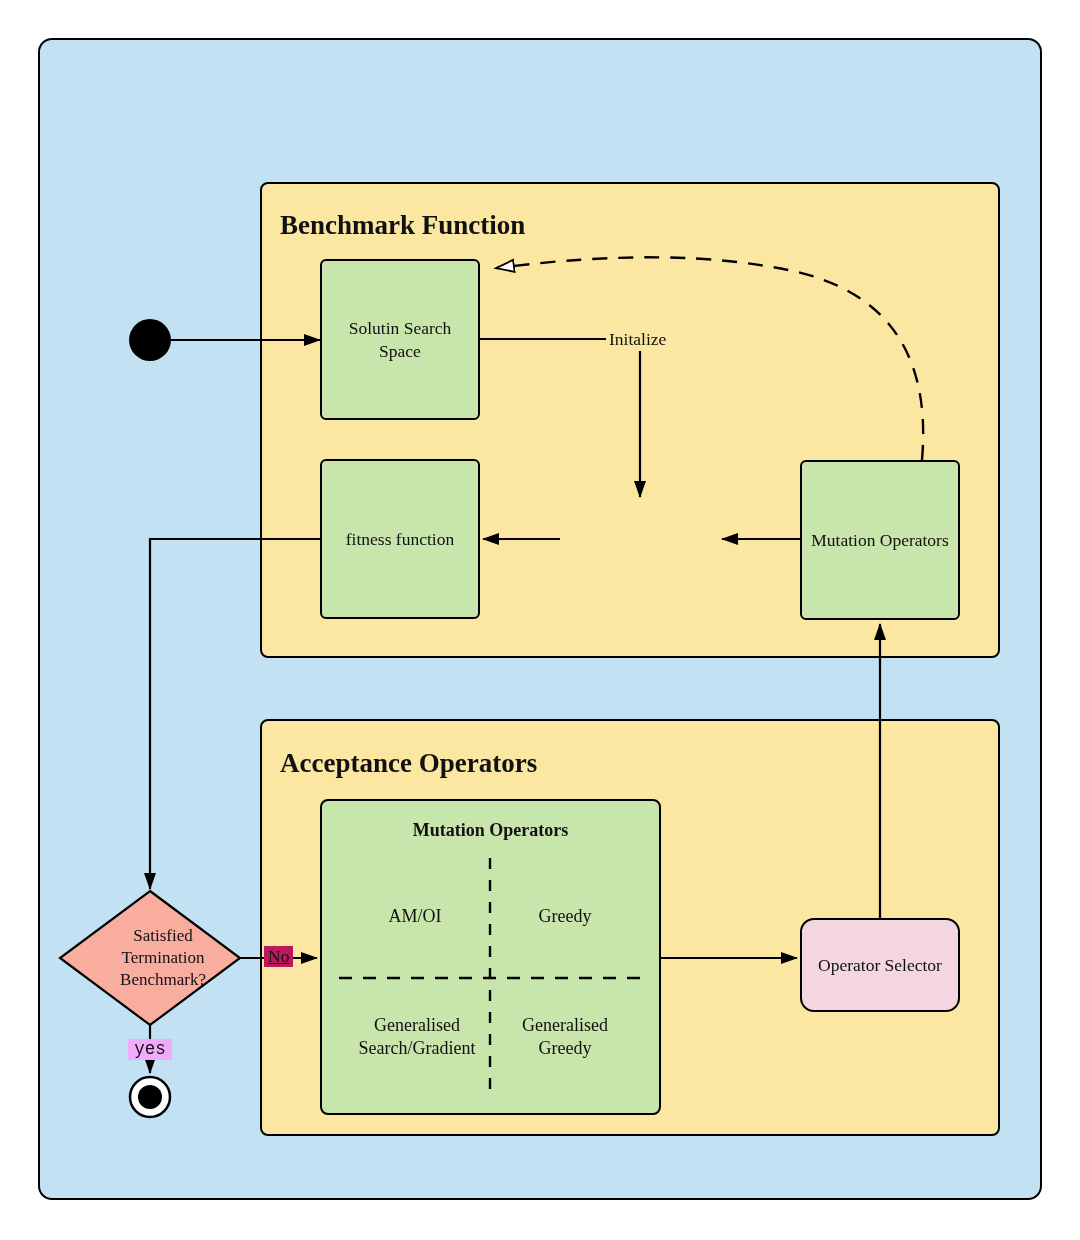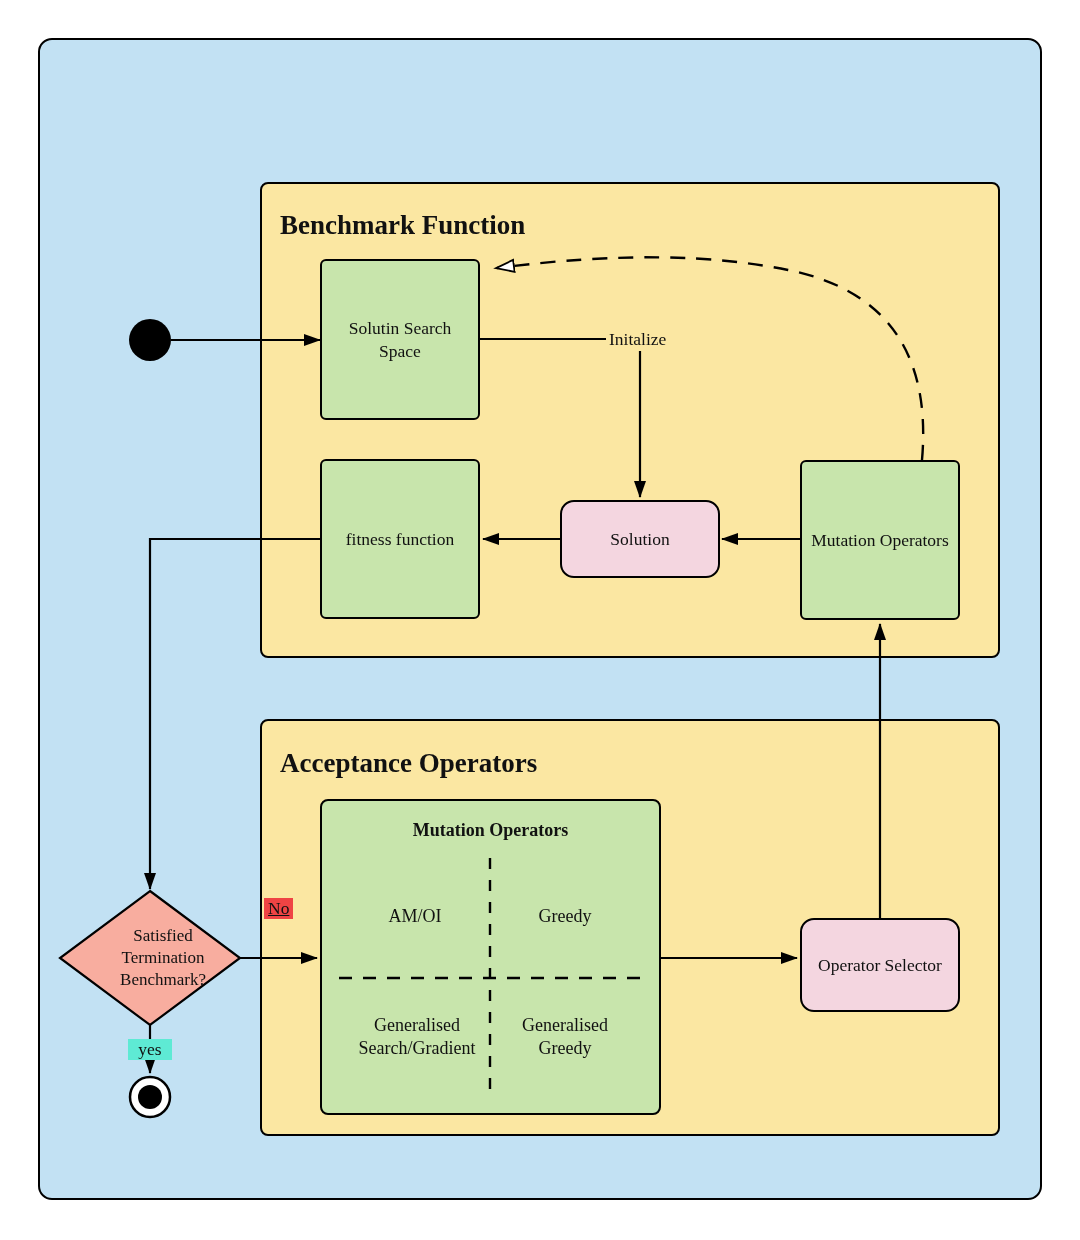--- a/index.html
+++ b/index.html
@@ -49,22 +49,22 @@
   .quad-label{
     position:absolute;font-size:18px;text-align:center;line-height:23px;
   }
   .ql-tl{left:340px;top:905px;width:150px;}
   .ql-tr{left:490px;top:905px;width:150px;}
   .ql-bl{left:327px;top:1014px;width:180px;}
   .ql-br{left:490px;top:1014px;width:150px;}
   .overlay{position:absolute;left:0;top:0;width:1080px;height:1240px;pointer-events:none;}
   .edge-label{position:absolute;font-size:17.5px;line-height:21px;}
   .lbl-init{left:607px;top:329px;background:#fbe7a2;padding:0 2px;}
-  .lbl-no{left:264px;top:898px;background:#ef4444;padding:0 4px;text-decoration:underline;}
-  .lbl-yes{left:128px;top:1039px;width:44px;text-align:center;background:#5eead4;}
+  .lbl-no{left:264px;top:946px;background:#be185d;padding:0 4px;text-decoration:underline;}
+  .lbl-yes{left:128px;top:1039px;width:44px;text-align:center;background:#f0abfc;font-family:Liberation Mono, monospace;}
   .decision-label{
     position:absolute;left:88px;top:925px;width:150px;text-align:center;
     font-size:17px;line-height:22px;
   }
   .block{display:block;}
 </style>
 </head>
 <body>
 
 <div class="canvas">
@@ -77,21 +77,20 @@
 
   <div class="panel-title pt-benchmark">Benchmark Function</div>
   <div class="panel-title pt-acceptance">Acceptance Operators</div>
 
   <div class="node node-fitness">fitness function</div>
   <div class="node node-sss">
     <span class="block">Solutin Search</span>
     <span class="block">Space</span>
   </div>
   <div class="node node-mutation">Mutation Operators</div>
-  <div class="activity act-solution">Solution</div>
 
   <div class="quadbox"></div>
   <div class="quadbox-title">Mutation Operators</div>
   <div class="quad-label ql-tl">AM/OI</div>
   <div class="quad-label ql-tr">Greedy</div>
   <div class="quad-label ql-bl">
     <span class="block">Generalised</span>
     <span class="block">Search/Gradient</span>
   </div>
   <div class="quad-label ql-br">

